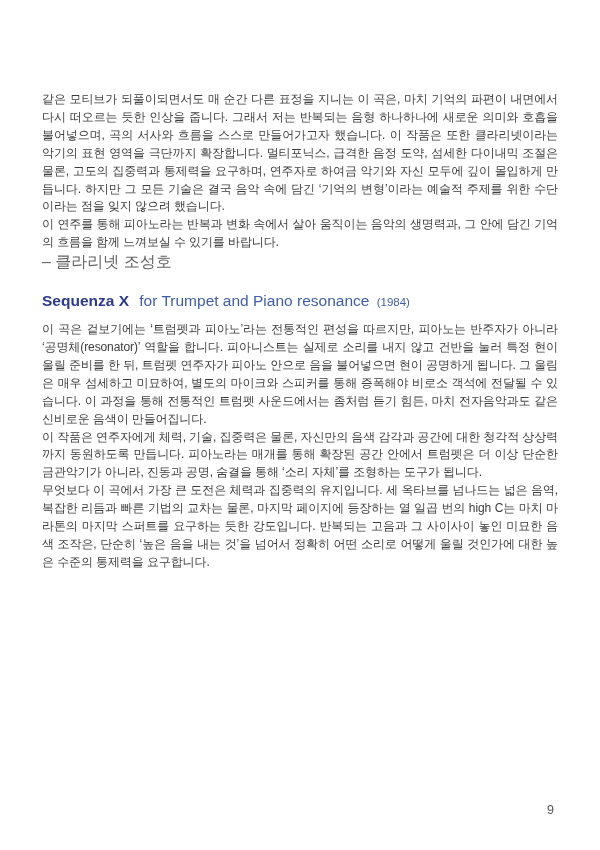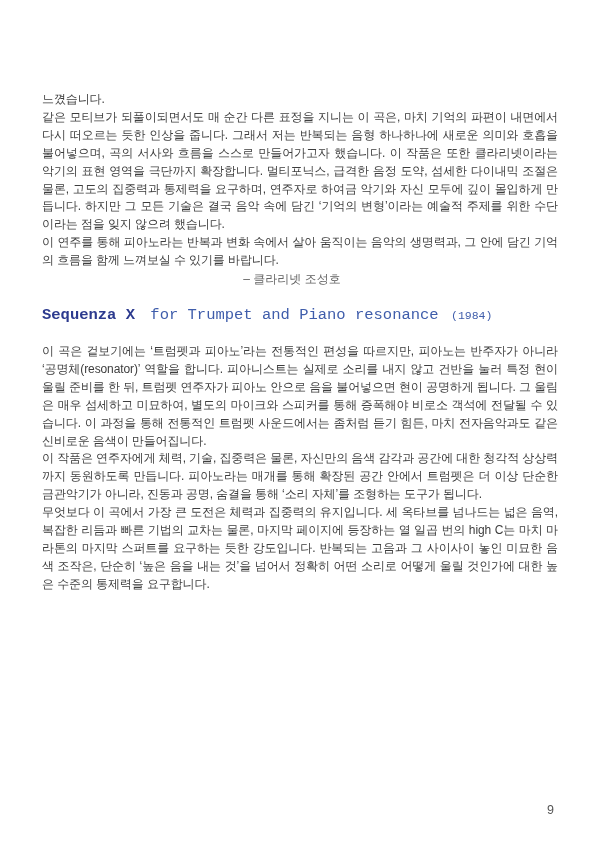--- a/index.html
+++ b/index.html
@@ -25,32 +25,31 @@
   .body-par {
     margin: 0;
     font-size: 12px;
     line-height: 17.9px;
     color: #3d3d3d;
     text-align: justify;
     letter-spacing: -0.1px;
   }
   .attribution {
     margin: 1px 16px 0 0;
-    font-size: 12px;
+    font-size: 16px;
     line-height: 17.9px;
     color: #646464;
-    text-align: center;
+    text-align: left;
   }
   .piece-heading {
-    margin: 17px 0 18px 0;
+    margin: 17px 0 6px 0;
     font-size: 15.5px;
-    line-height: 18px;
+    line-height: 25px;
     font-weight: normal;
     white-space: nowrap;
-    font-family: Liberation Mono, monospace;
   }
   .h-title {
     color: #2c3a8e;
     font-weight: bold;
   }
   .h-subtitle {
     color: #3f5dab;
     margin-left: 6px;
   }
   .h-year {
@@ -67,21 +66,20 @@
     color: #565656;
   }
 </style>
 </head>
 <body>
 
 <div class="page">
   <div class="content">
 
     <section>
-      <p class="body-par">느꼈습니다.</p>
       <p class="body-par">같은 모티브가 되풀이되면서도 매 순간 다른 표정을 지니는 이 곡은, 마치 기억의 파편이 내면에서 다시 떠오르는 듯한 인상을 줍니다. 그래서 저는 반복되는 음형 하나하나에 새로운 의미와 호흡을 불어넣으며, 곡의 서사와 흐름을 스스로 만들어가고자 했습니다. 이 작품은 또한 클라리넷이라는 악기의 표현 영역을 극단까지 확장합니다. 멀티포닉스, 급격한 음정 도약, 섬세한 다이내믹 조절은 물론, 고도의 집중력과 통제력을 요구하며, 연주자로 하여금 악기와 자신 모두에 깊이 몰입하게 만듭니다. 하지만 그 모든 기술은 결국 음악 속에 담긴 ‘기억의 변형’이라는 예술적 주제를 위한 수단이라는 점을 잊지 않으려 했습니다.</p>
       <p class="body-par">이 연주를 통해 피아노라는 반복과 변화 속에서 살아 움직이는 음악의 생명력과, 그 안에 담긴 기억의 흐름을 함께 느껴보실 수 있기를 바랍니다.</p>
       <p class="attribution">– 클라리넷 조성호</p>
     </section>
 
     <section>
       <h2 class="piece-heading">
         <span class="h-title">Sequenza X</span>
         <span class="h-subtitle">for Trumpet and Piano resonance</span>
         <span class="h-year">(1984)</span>

